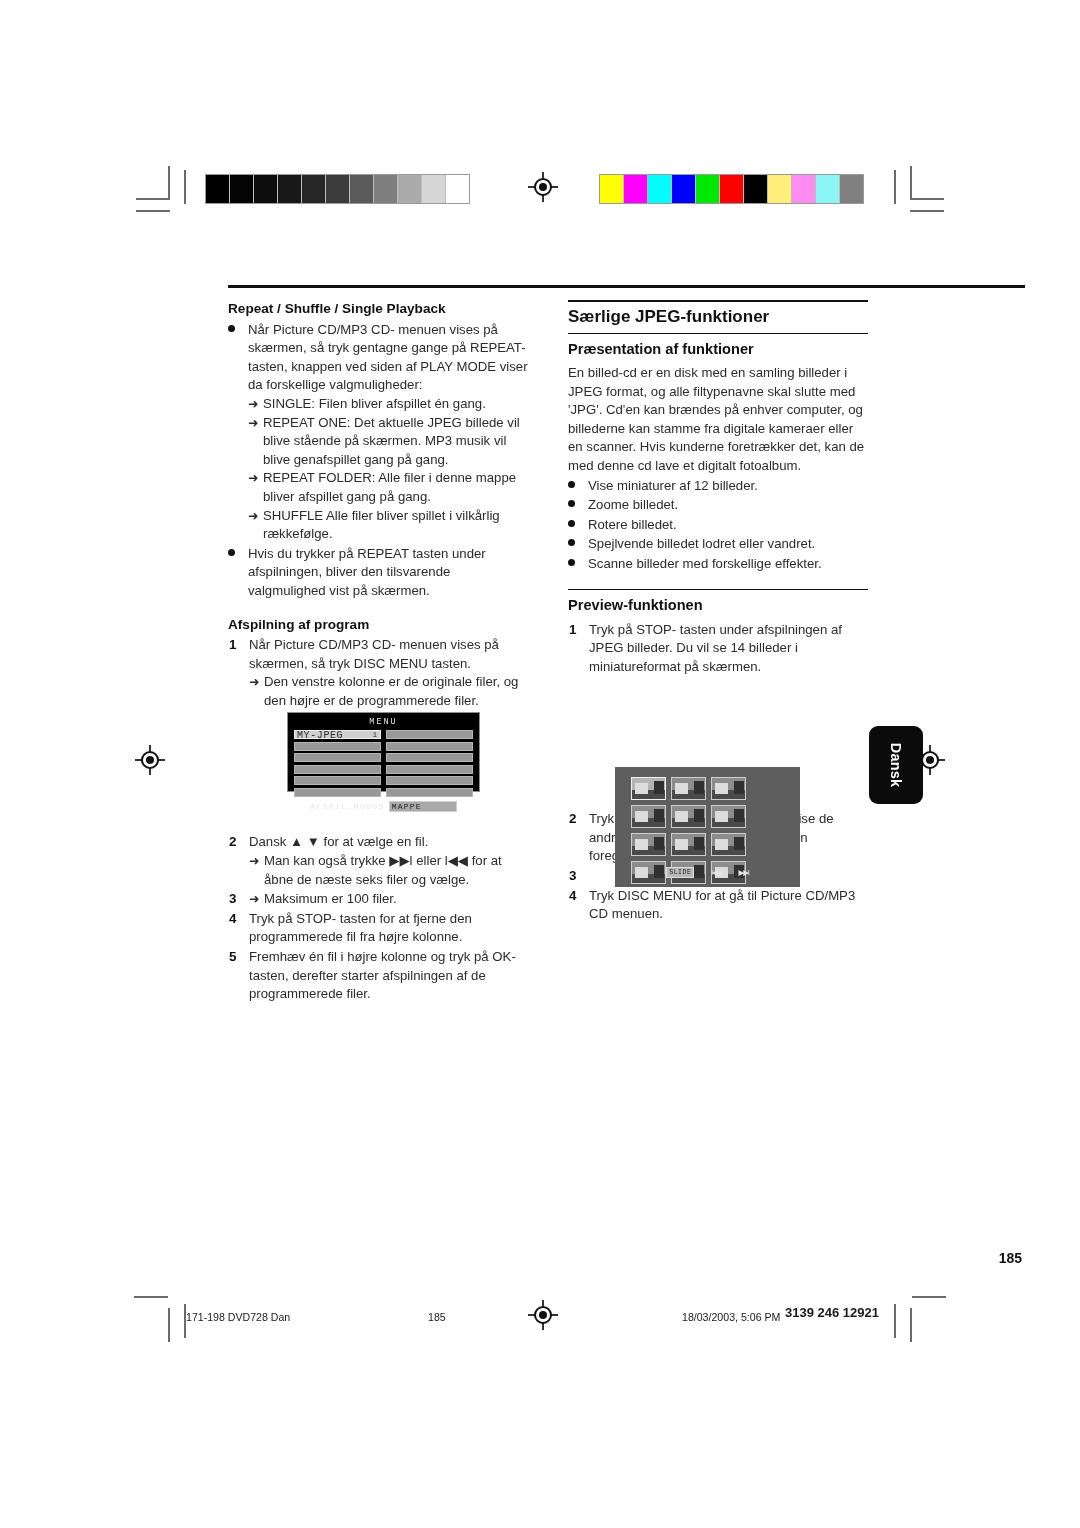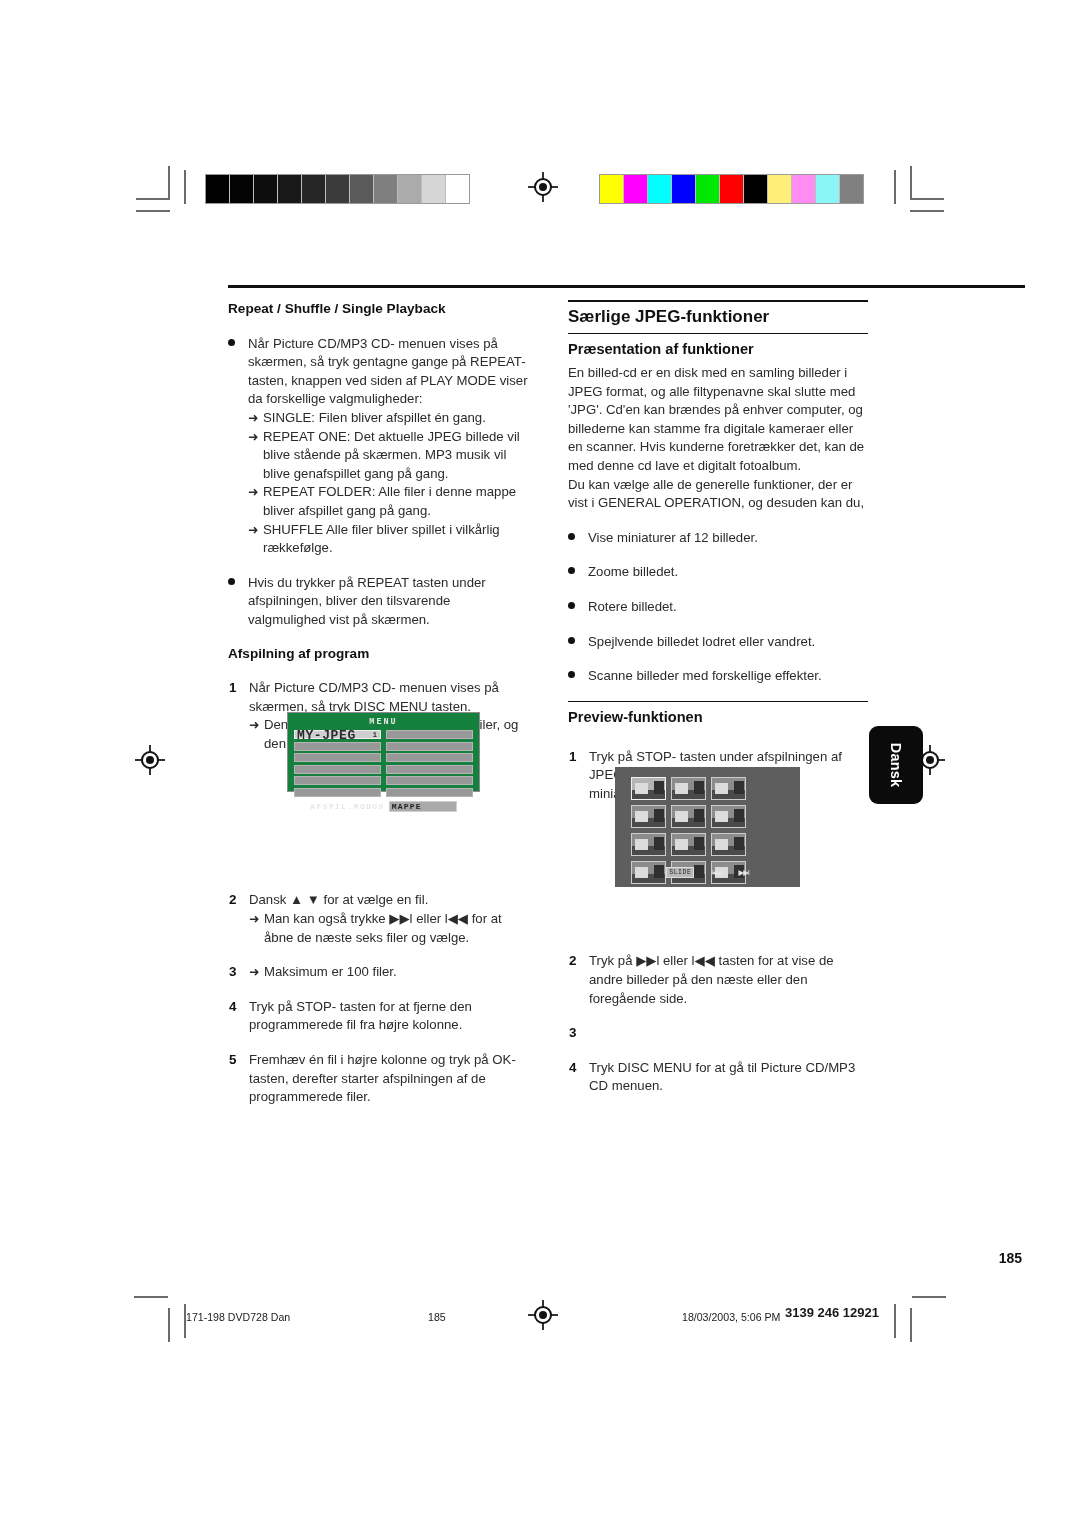--- a/index.html
+++ b/index.html
@@ -34,41 +34,41 @@
 
   
   .col{position:absolute;top:300px;width:300px;font-size:13.2px;line-height:18.6px;color:#2b2b2b;}
   .col-left{left:228px;}
   .col-right{left:568px;}
 
   h4.sub{font-size:13.6px;font-weight:bold;color:#111;margin:0 0 2px 0;padding:0;}
   h3.sect{font-size:17px;font-weight:bold;color:#111;margin:0;padding:0;}
   .rule{height:1.6px;background:#111;margin:0 0 6px 0;}
   .rule.thin{height:1.3px;}
-  .li{display:flex;align-items:flex-start;margin-top:16px;}
+  .li{display:flex;align-items:flex-start;margin-top:1px;}
   .li .mk{flex:0 0 auto;width:20px;text-align:left;}
   .li .mk.num{font-weight:bold;font-size:13.4px;color:#111;padding-left:1px;}
   .li .tx{flex:1 1 auto;}
   .bullet{display:inline-block;width:7px;height:7px;border-radius:50%;background:#111;position:relative;top:-2px;}
   .arrow{font-size:12.5px;}
   .ind{padding-left:20px;}
   .sub-li{display:flex;align-items:flex-start;}
   .sub-li .ar{flex:0 0 auto;width:15px;font-weight:bold;}
   .gap{height:15px;}
   .gap-s{height:7px;}
   .gap-xs{height:3px;}
 
   
-  .menu-shot{position:absolute;left:287px;top:712px;width:193px;height:80px;background:#15803d;border:1px solid #8d8d8d;box-sizing:border-box;padding:4px 6px;font-weight:bold;}
+  .menu-shot{position:absolute;left:287px;top:712px;width:193px;height:80px;background:#000000;border:1px solid #8d8d8d;box-sizing:border-box;padding:4px 6px;}
   .menu-shot .mtitle{text-align:center;color:#e8e8e8;font-family:"Liberation Mono","DejaVu Sans Mono",monospace;font-size:8.5px;letter-spacing:2px;line-height:11px;}
   .menu-grid{display:flex;gap:5px;margin-top:2px;}
   .menu-col{flex:1 1 0;display:flex;flex-direction:column;gap:2.6px;}
   .menu-row{height:9px;background:#989898;border:1px solid #b5b5b5;box-sizing:border-box;}
   .menu-row.sel{background:#cfcfcf;border-color:#eee;position:relative;}
-  .menu-row .rtxt{position:absolute;left:2px;top:-0.5px;color:#2b2b2b;font-family:"Liberation Mono","DejaVu Sans Mono",monospace;font-size:13px;letter-spacing:.6px;line-height:9px;white-space:nowrap;}
+  .menu-row .rtxt{position:absolute;left:2px;top:-0.5px;color:#2b2b2b;font-family:"Liberation Mono","DejaVu Sans Mono",monospace;font-size:10px;letter-spacing:.6px;line-height:9px;white-space:nowrap;}
   .menu-row .ridx{position:absolute;right:3px;top:-0.5px;color:#2b2b2b;font-family:"Liberation Mono","DejaVu Sans Mono",monospace;font-size:7px;line-height:9px;}
   .menu-foot{display:flex;align-items:center;justify-content:center;gap:4px;margin-top:4px;}
   .menu-foot .mlbl{color:#e6e6e6;font-family:"Liberation Mono","DejaVu Sans Mono",monospace;font-size:8px;letter-spacing:1.4px;}
   .menu-foot .mval{background:#a9a9a9;border:1px solid #cfcfcf;color:#1e1e1e;font-family:"Liberation Mono","DejaVu Sans Mono",monospace;font-size:8px;letter-spacing:1.2px;padding:0 2px;min-width:62px;}
 
   
   .thumb-shot{position:absolute;left:615px;top:767px;width:185px;height:120px;background:#5e5e5e;}
   .thumb-grid{position:absolute;left:16px;top:10px;width:154px;display:flex;flex-wrap:wrap;gap:5px 5px;}
   .th{width:35px;height:23px;border:1.5px solid #cdcdcd;box-sizing:border-box;background:#8c8c8c;overflow:hidden;position:relative;}
   .th.sel{border-color:#f2f2f2;background:#b4b4b4;}
@@ -284,21 +284,20 @@
 
   <div class="col col-right">
 
     <div class="rule"></div>
     <h3 class="sect">Særlige JPEG-funktioner</h3>
     <div class="gap-s"></div>
     <div class="rule thin"></div>
     <h4 class="sub" style="font-size:14.6px;">Præsentation af funktioner</h4>
     <div class="gap-xs"></div>
     <div>En billed-cd er en disk med en samling billeder i JPEG format, og alle filtypenavne skal slutte med 'JPG'. Cd'en kan brændes på enhver computer, og billederne kan stamme fra digitale kameraer eller en scanner. Hvis kunderne foretrækker det, kan de med denne cd lave et digitalt fotoalbum.</div>
-    <div>Du kan vælge alle de generelle funktioner, der er vist i GENERAL OPERATION, og desuden kan du,</div>
 
     <div class="li">
       <div class="mk"><span class="bullet"></span></div>
       <div class="tx">Vise miniaturer af 12 billeder.</div>
     </div>
     <div class="li">
       <div class="mk"><span class="bullet"></span></div>
       <div class="tx">Zoome billedet.</div>
     </div>
     <div class="li">

